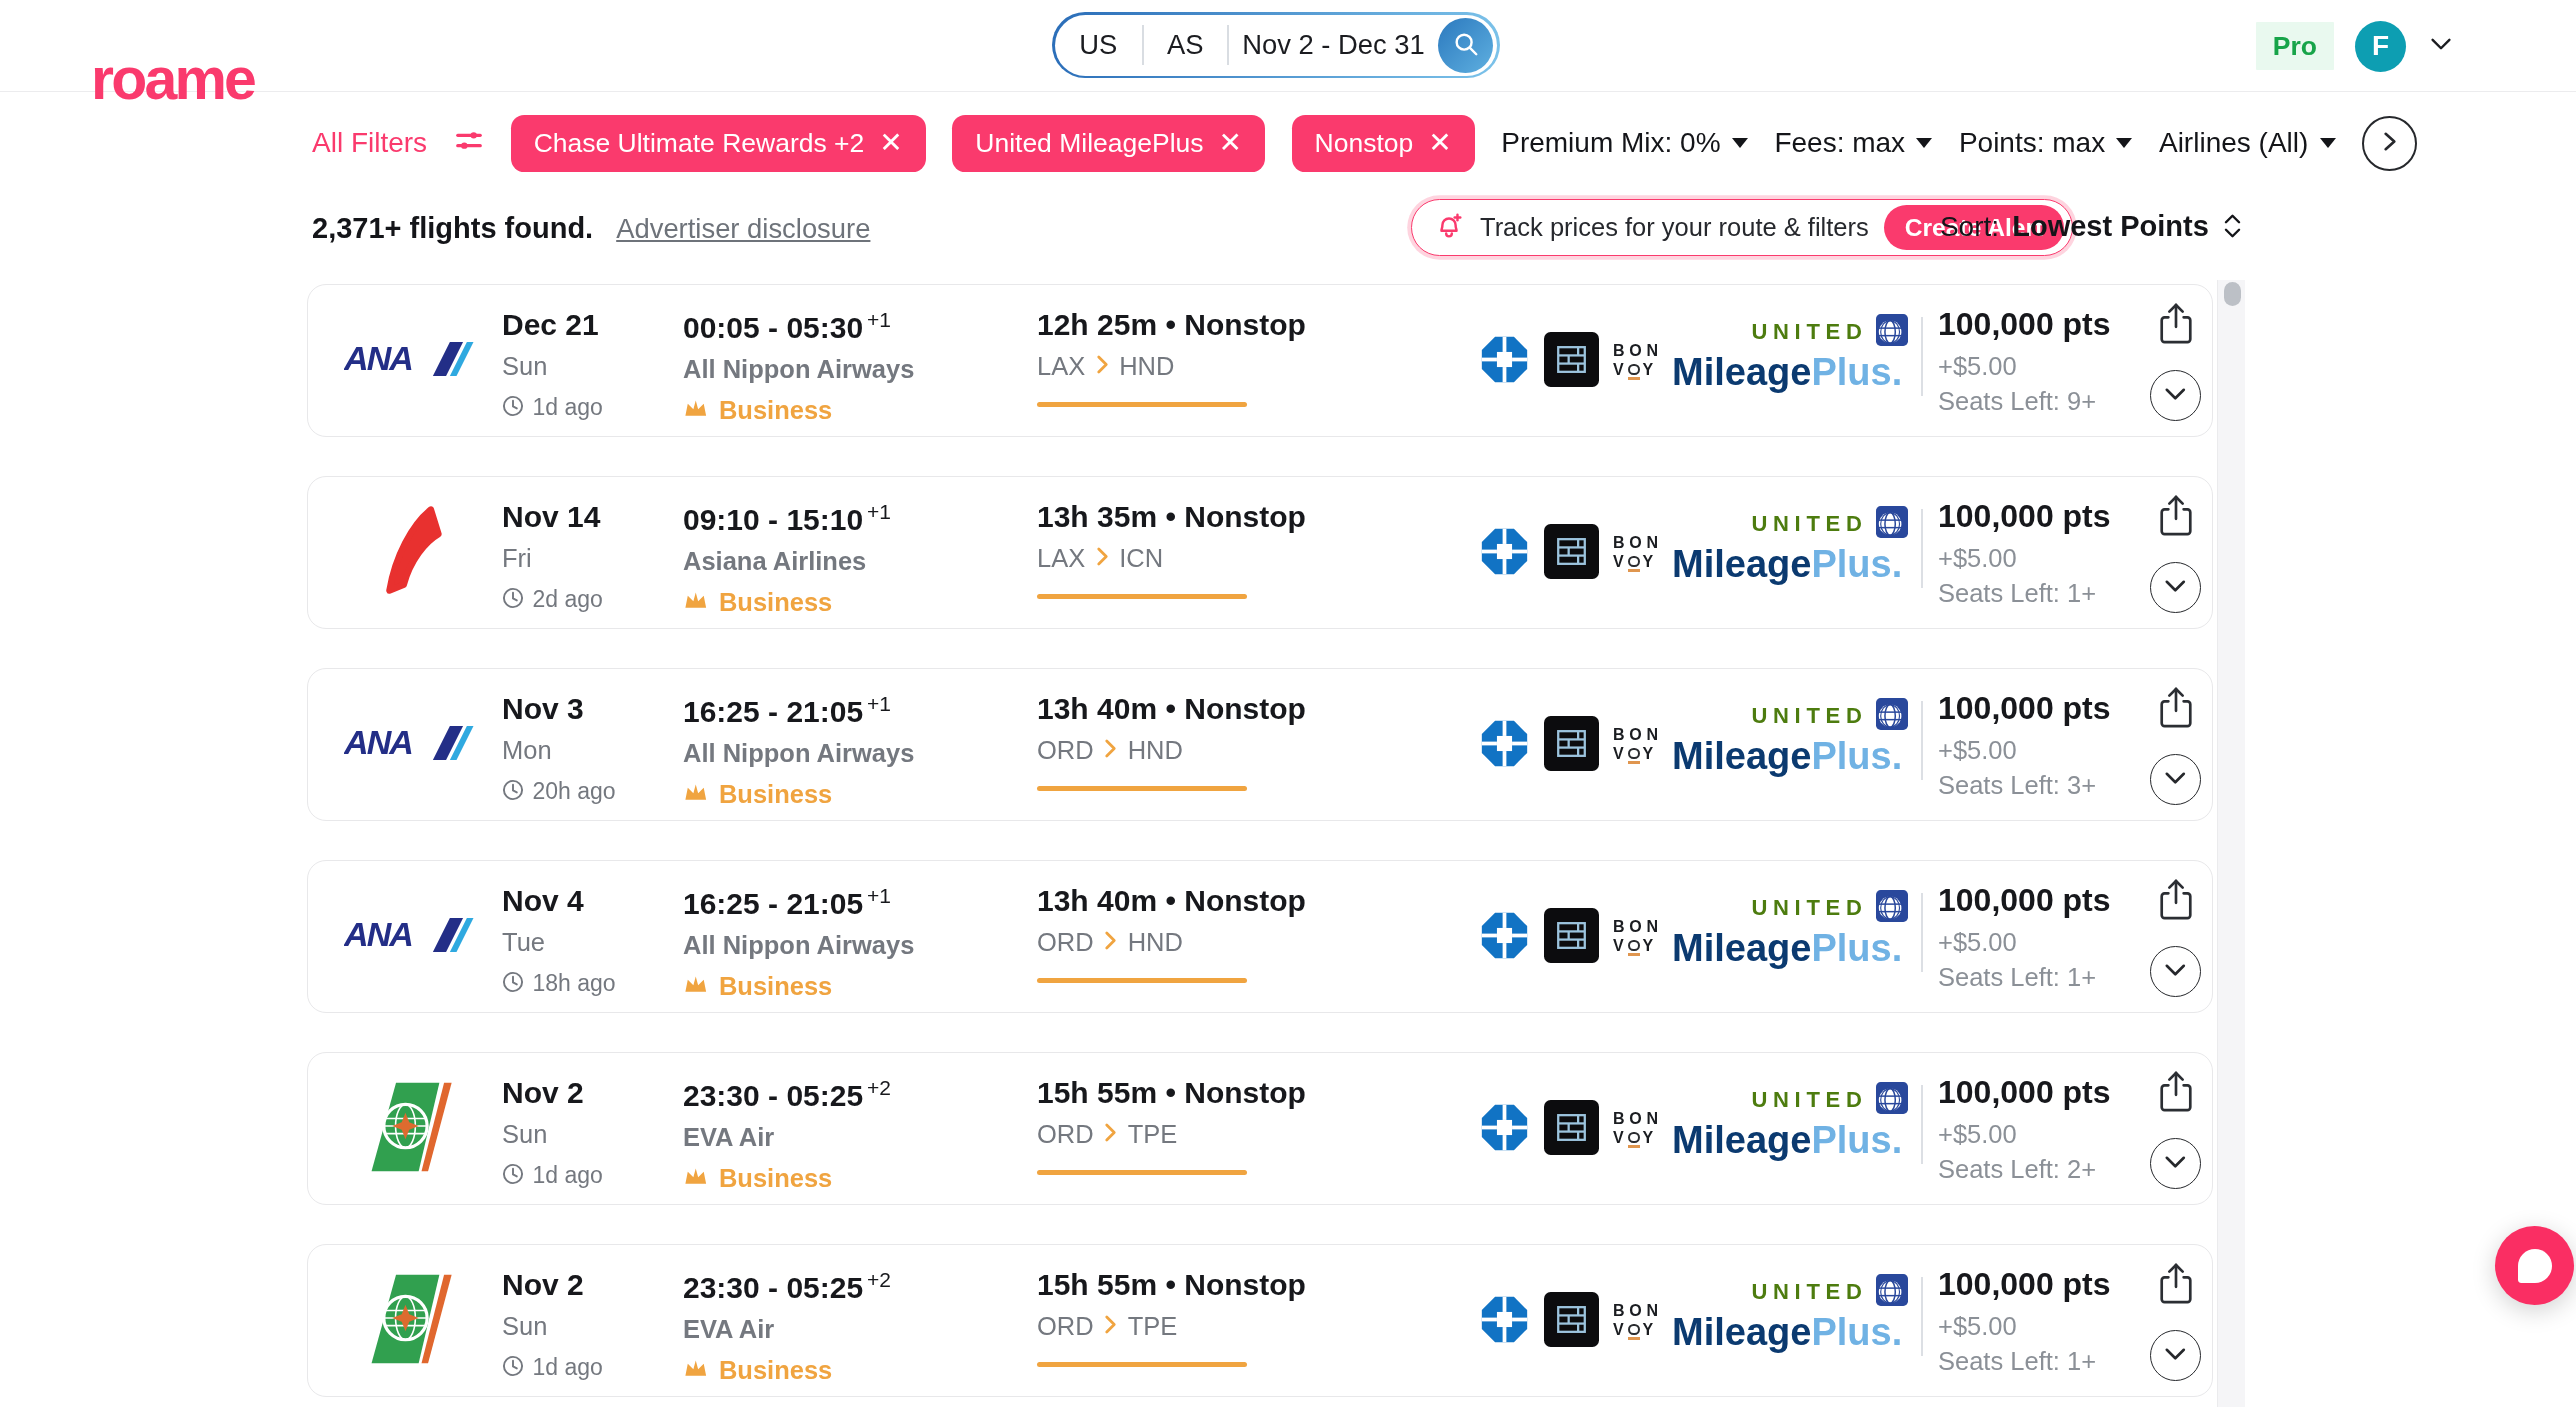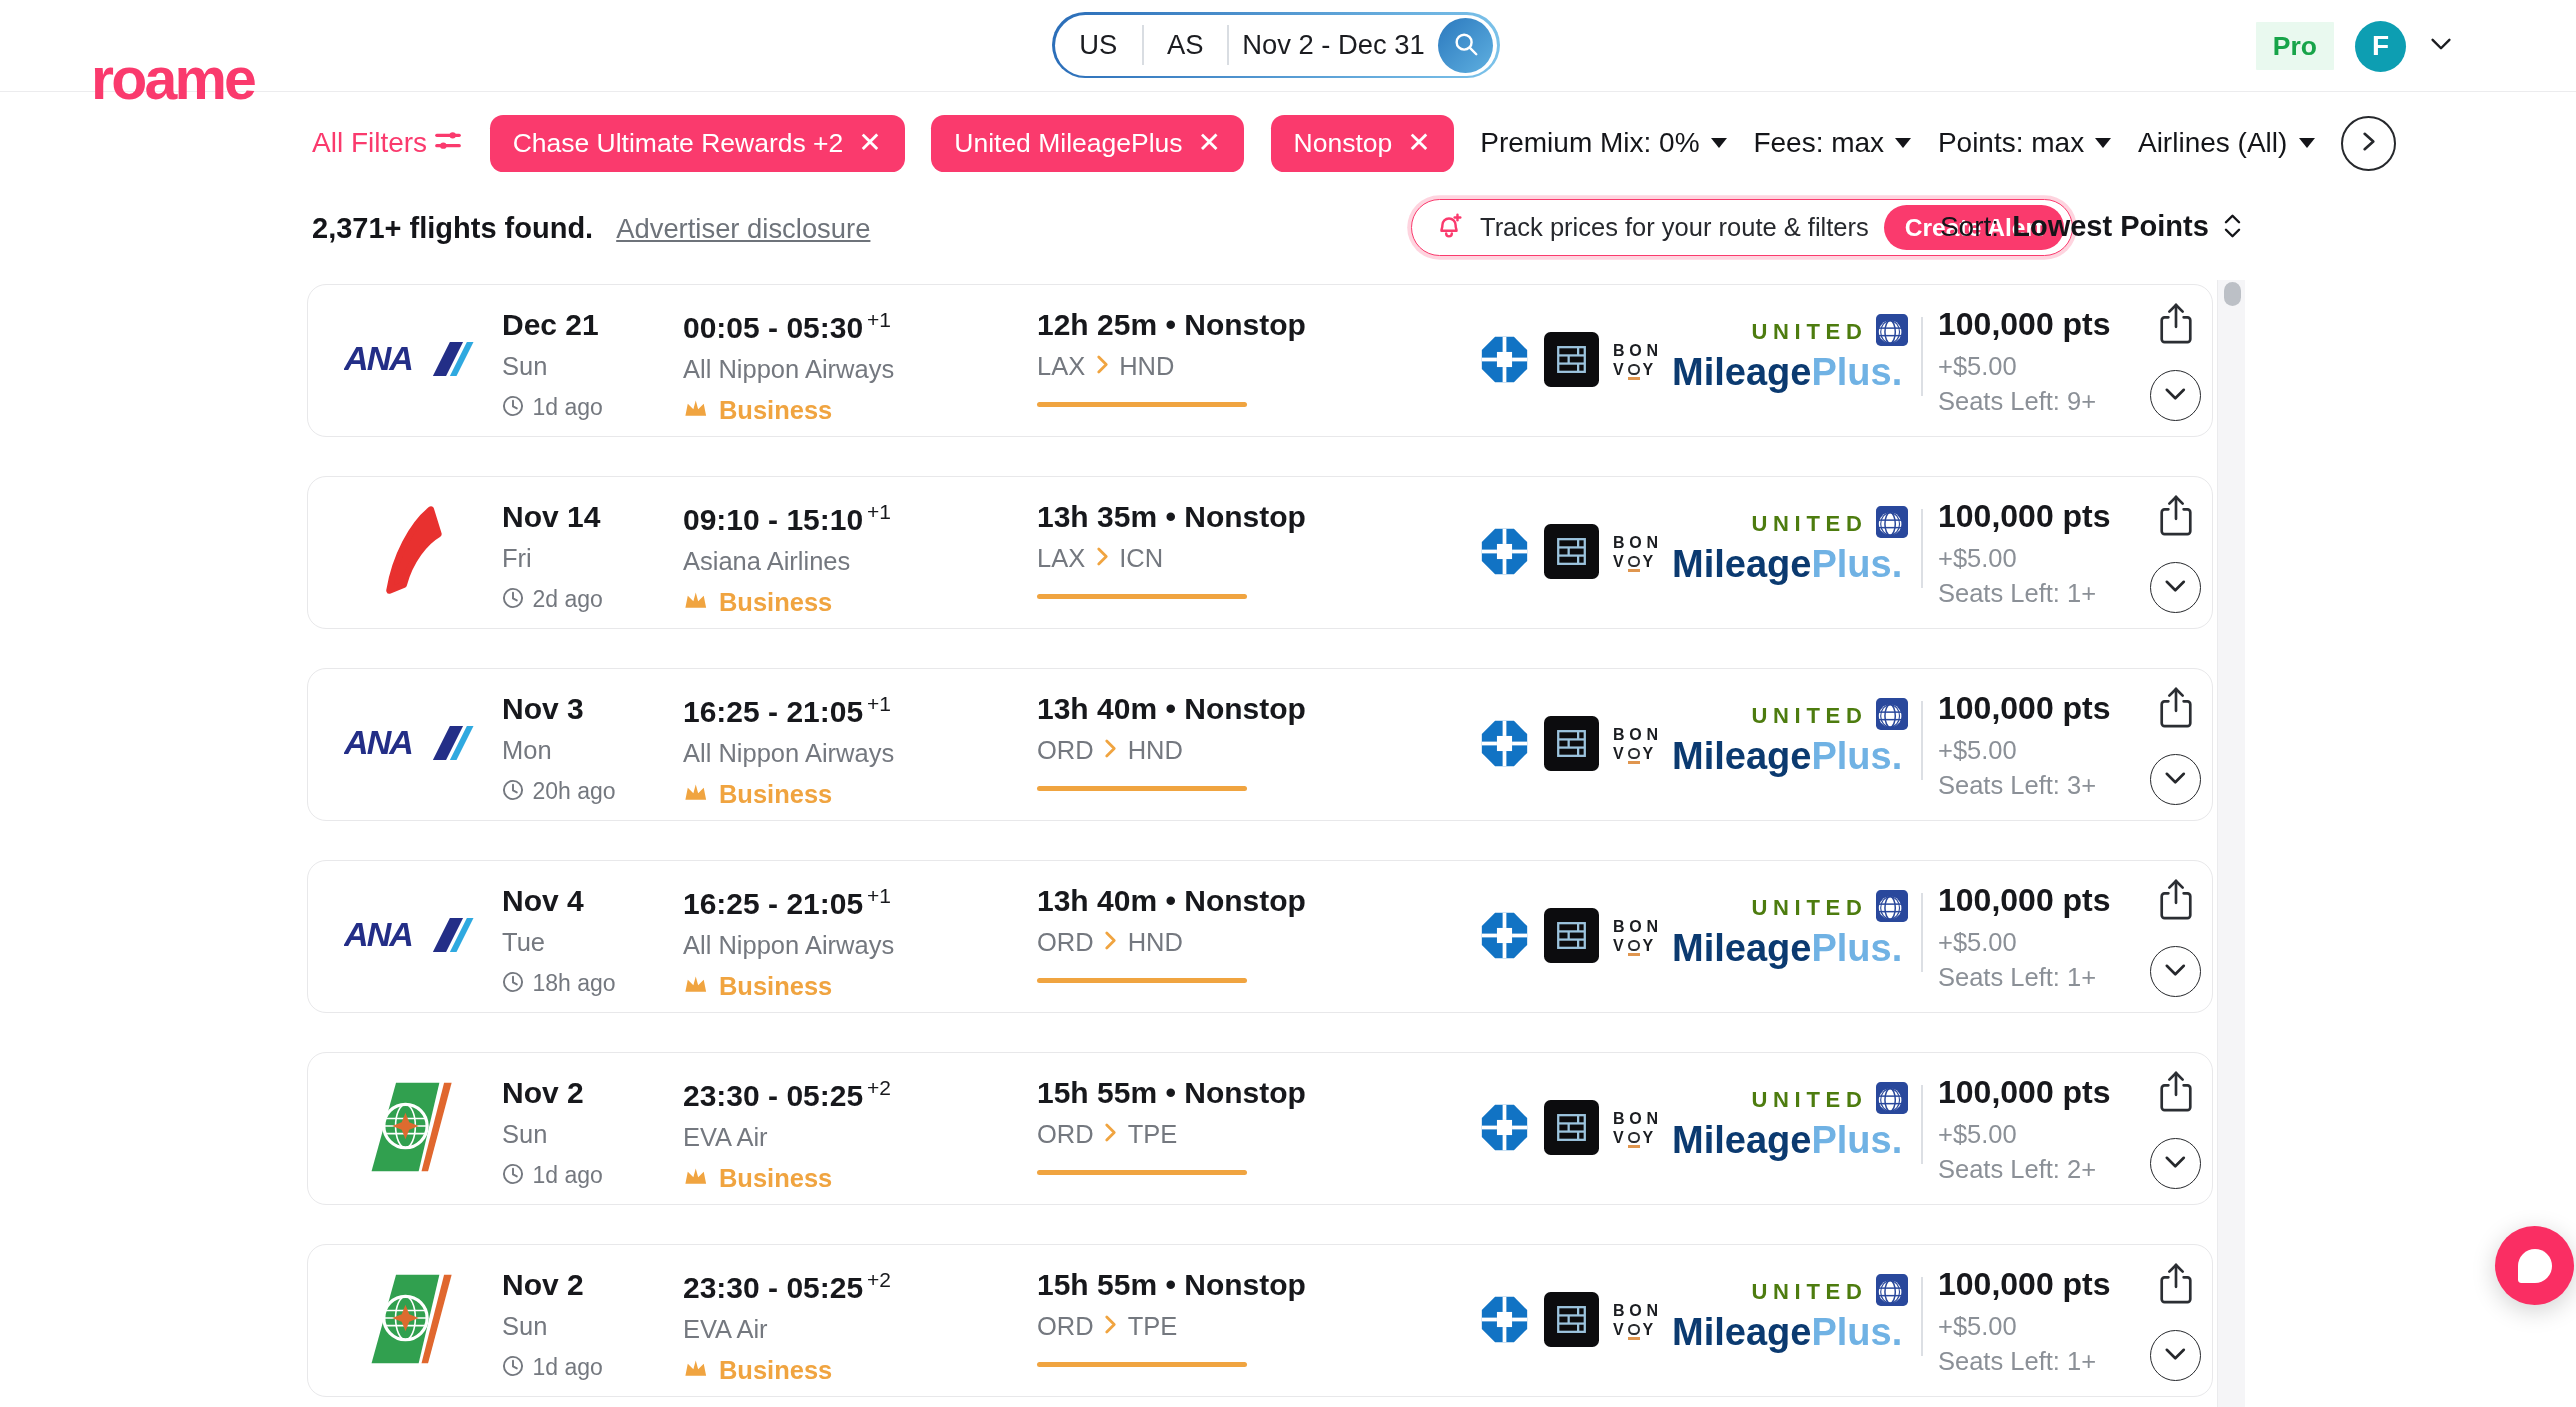--- a/index.html
+++ b/index.html
@@ -29,21 +29,21 @@
   .pro-badge { background:#e9f9ef; color:#17a449; font-size:26.5px; font-weight:600;
           padding:8.5px 17px; border-radius:1px; cursor:pointer; }
   .avatar { width:51px; height:51px; border-radius:50%; background:#0d9eb2; color:#fff;
           font-size:28px; font-weight:600; display:flex; align-items:center;
           justify-content:center; cursor:pointer; }
   .hdr-caret { cursor:pointer; display:flex; align-items:center; }
 
   
   .filter-row { position:absolute; left:312px; top:106px; width:1948px; height:74px;
           display:flex; align-items:center; gap:26.5px; }
-  .all-filters { display:flex; align-items:center; gap:6px; color:#fa3a6d; font-size:28px;
+  .all-filters { display:flex; align-items:center; gap:27px; color:#fa3a6d; font-size:28px;
           font-weight:500; cursor:pointer; white-space:nowrap; }
   .chip { display:flex; align-items:center; gap:15px; background:#fa3a6d; color:#fff;
           font-size:26.5px; height:57px; padding:0 23px; border-radius:13.2px; cursor:pointer;
           white-space:nowrap; }
   .chip .x { font-size:28px; font-weight:400; line-height:1; cursor:pointer; }
   .ddl { display:flex; align-items:center; gap:11.3px; font-size:28px; font-weight:500;
           color:#141519; cursor:pointer; white-space:nowrap; }
   .caret-down { width:0; height:0; border-left:8.5px solid transparent;
           border-right:8.5px solid transparent; border-top:10.4px solid #141519; }
   .next-btn { margin-left:auto; width:55px; height:55px; border-radius:50%;
@@ -75,21 +75,21 @@
   .logo-box { position:absolute; left:26.5px; top:0; width:156px; height:100%;
           display:flex; align-items:center; justify-content:center; }
   .col-date { position:absolute; left:194px; top:23px; }
   .f-date { font-size:30px; font-weight:700; }
   .f-day  { font-size:25.5px; color:#74787f; margin-top:10.4px; }
   .f-ago-row { display:flex; align-items:center; gap:8.5px; margin-top:12.3px; color:#74787f; }
   .f-ago { font-size:23px; }
   .col-time { position:absolute; left:375px; top:23px; }
   .f-times { font-size:30px; font-weight:700; }
   .f-times sup { font-size:21px; font-weight:400; margin-left:3.8px; }
-  .f-carrier { font-size:25.5px; color:#74787f; margin-top:10.4px; }
+  .f-carrier { font-size:25.5px; color:#74787f; margin-top:10.4px;font-weight:bold; }
   .f-cabin-row { display:flex; align-items:center; gap:10.4px; margin-top:11.3px; }
   .f-cabin { font-size:25.5px; font-weight:700; color:#f0a440; }
   .col-route { position:absolute; left:729px; top:23px; }
   .f-duration { font-size:30px; font-weight:700; }
   .f-route-row { display:flex; align-items:center; gap:9.5px; margin-top:10.4px;
           font-size:25.5px; color:#74787f; }
   .f-bar { width:210px; height:4.7px; border-radius:2.8px; background:#f0a440; margin-top:21px; }
   .programs { position:absolute; left:1171px; top:0; height:100%; display:flex;
           align-items:center; gap:14px; }
   .bonvoy { display:flex; flex-direction:column; line-height:1.15; color:#1b1d21; }

